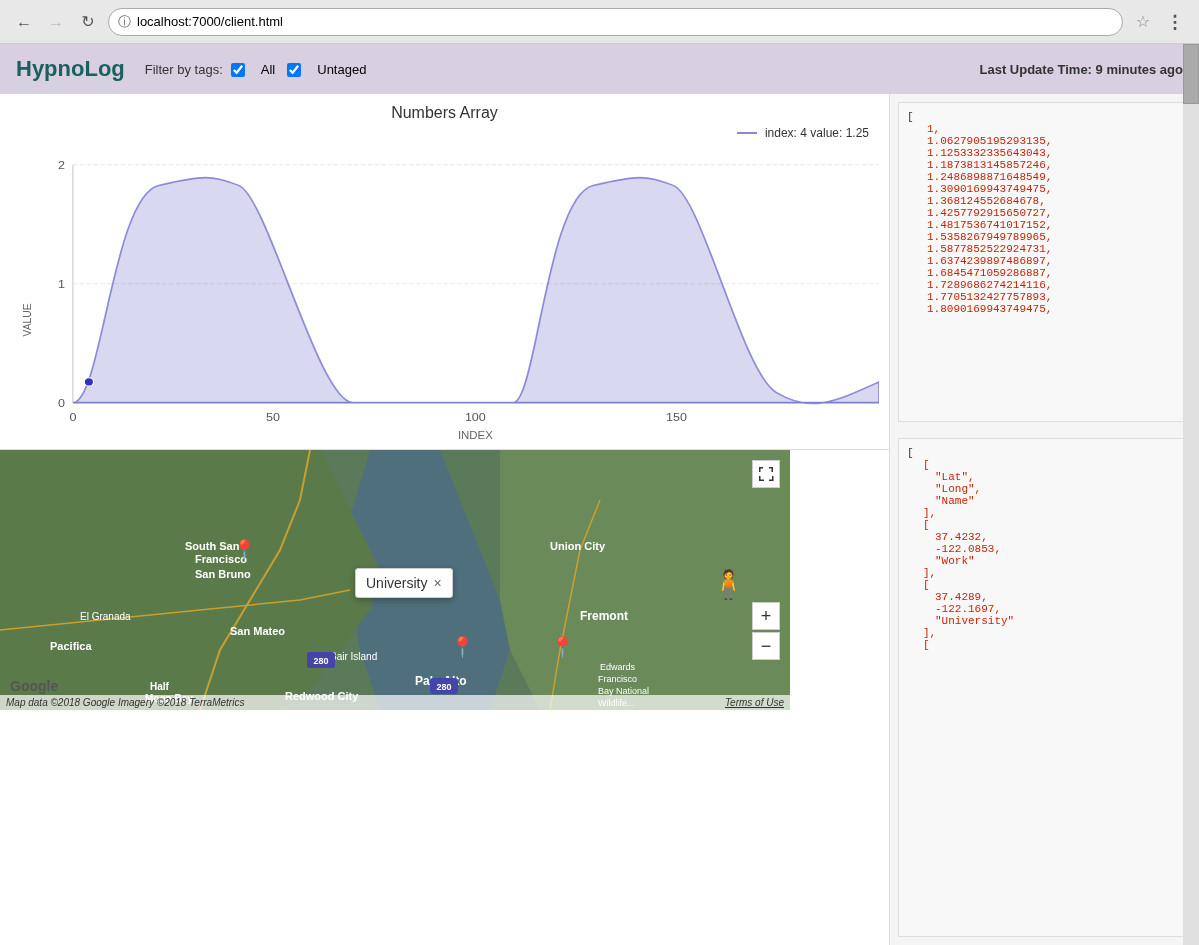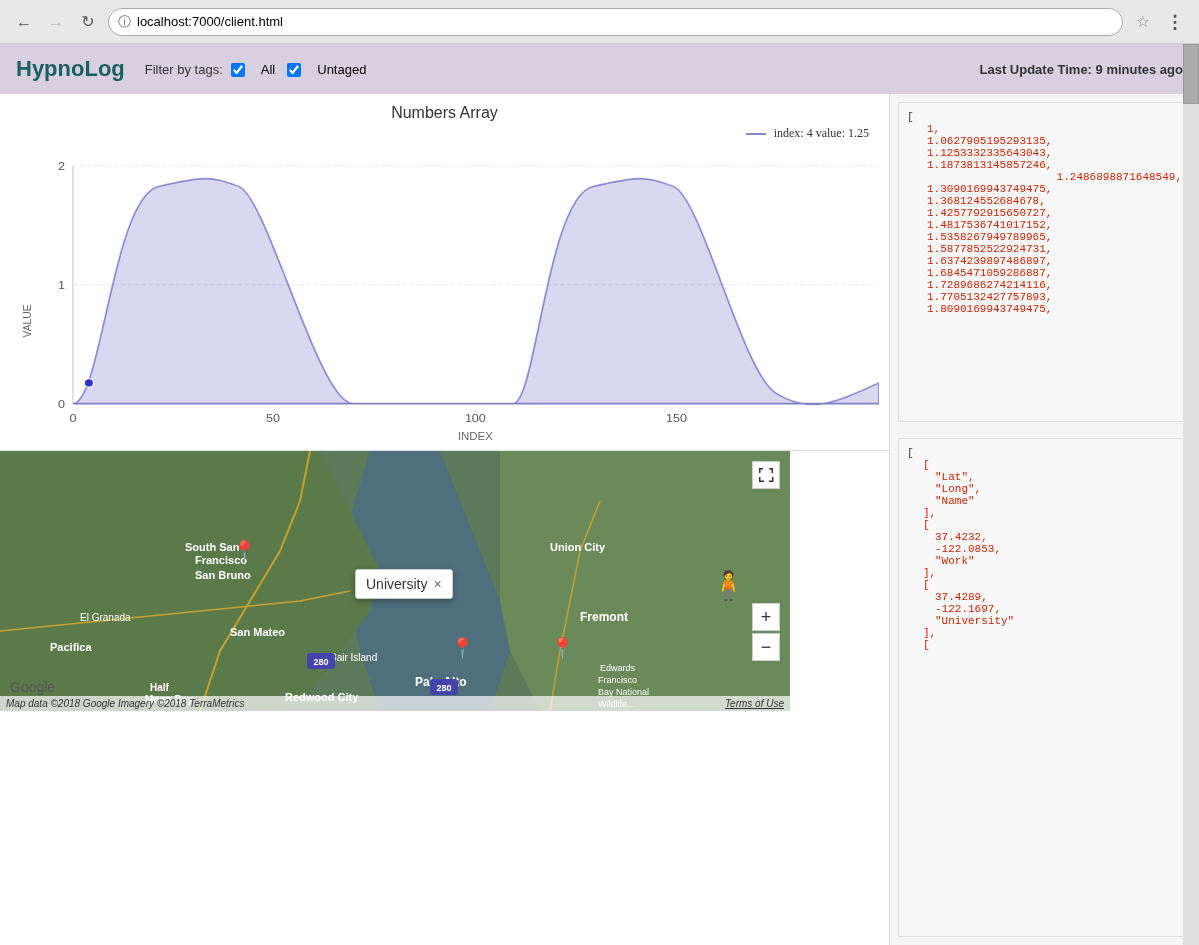--- a/index.html
+++ b/index.html
@@ -126,21 +126,20 @@
     .chart-tooltip {
       text-align: right;
       font-size: 12px;
       color: #333;
       margin-bottom: 4px;
       padding-right: 10px;
       display: flex;
       align-items: center;
       justify-content: flex-end;
       gap: 8px;
-      font-family: Liberation Serif, serif;
     }
     .tooltip-line {
       display: inline-block;
       width: 20px;
       height: 2px;
       background: #8888cc;
     }
     .chart-container {
       position: relative;
       width: 100%;
@@ -289,21 +288,21 @@
       padding: 2px 6px;
       display: flex;
       justify-content: space-between;
       font-style: italic;
     }
     .google-logo {
       position: absolute;
       bottom: 16px;
       left: 10px;
       font-size: 14px;
-      font-weight: normal;
+      font-weight: bold;
       color: #555;
     }
     .map-pin {
       position: absolute;
       font-size: 20px;
     }
     .pin-red { color: #e03030; }
     .pin-blue { color: #3060e0; }
     .map-pegman {
       position: absolute;
@@ -470,21 +469,21 @@
 
   <div class="right-panel">
 
     <div class="json-panel">
       <span class="json-bracket">[</span><br>
       <div id="json1-values">
           <div style="padding-left: 20px;">1,</div>
           <div style="padding-left: 20px;">1.0627905195293135,</div>
           <div style="padding-left: 20px;">1.1253332335643043,</div>
           <div style="padding-left: 20px;">1.1873813145857246,</div>
-          <div style="padding-left: 20px; text-align: right;">1.2486898871648549,</div>
+          <div style="padding-left: 20px;">1.2486898871648549,</div>
           <div style="padding-left: 20px;">1.3090169943749475,</div>
           <div style="padding-left: 20px;">1.368124552684678,</div>
           <div style="padding-left: 20px;">1.4257792915650727,</div>
           <div style="padding-left: 20px;">1.4817536741017152,</div>
           <div style="padding-left: 20px;">1.5358267949789965,</div>
           <div style="padding-left: 20px;">1.5877852522924731,</div>
           <div style="padding-left: 20px;">1.6374239897486897,</div>
           <div style="padding-left: 20px;">1.6845471059286887,</div>
           <div style="padding-left: 20px;">1.7289686274214116,</div>
           <div style="padding-left: 20px;">1.7705132427757893,</div>

